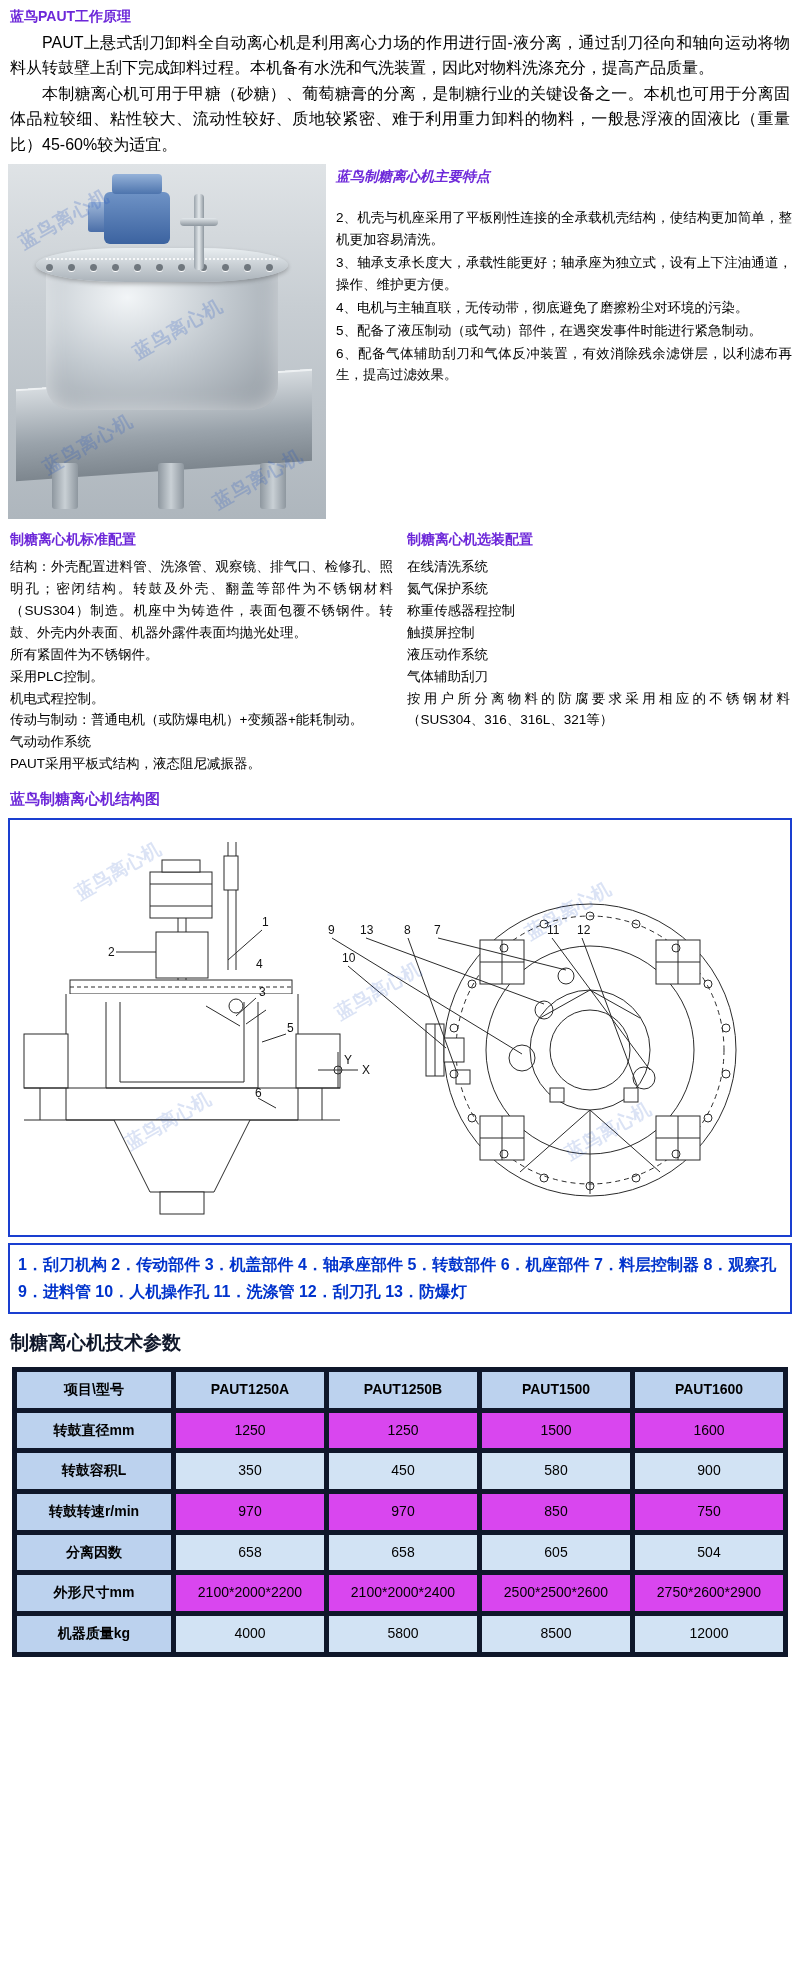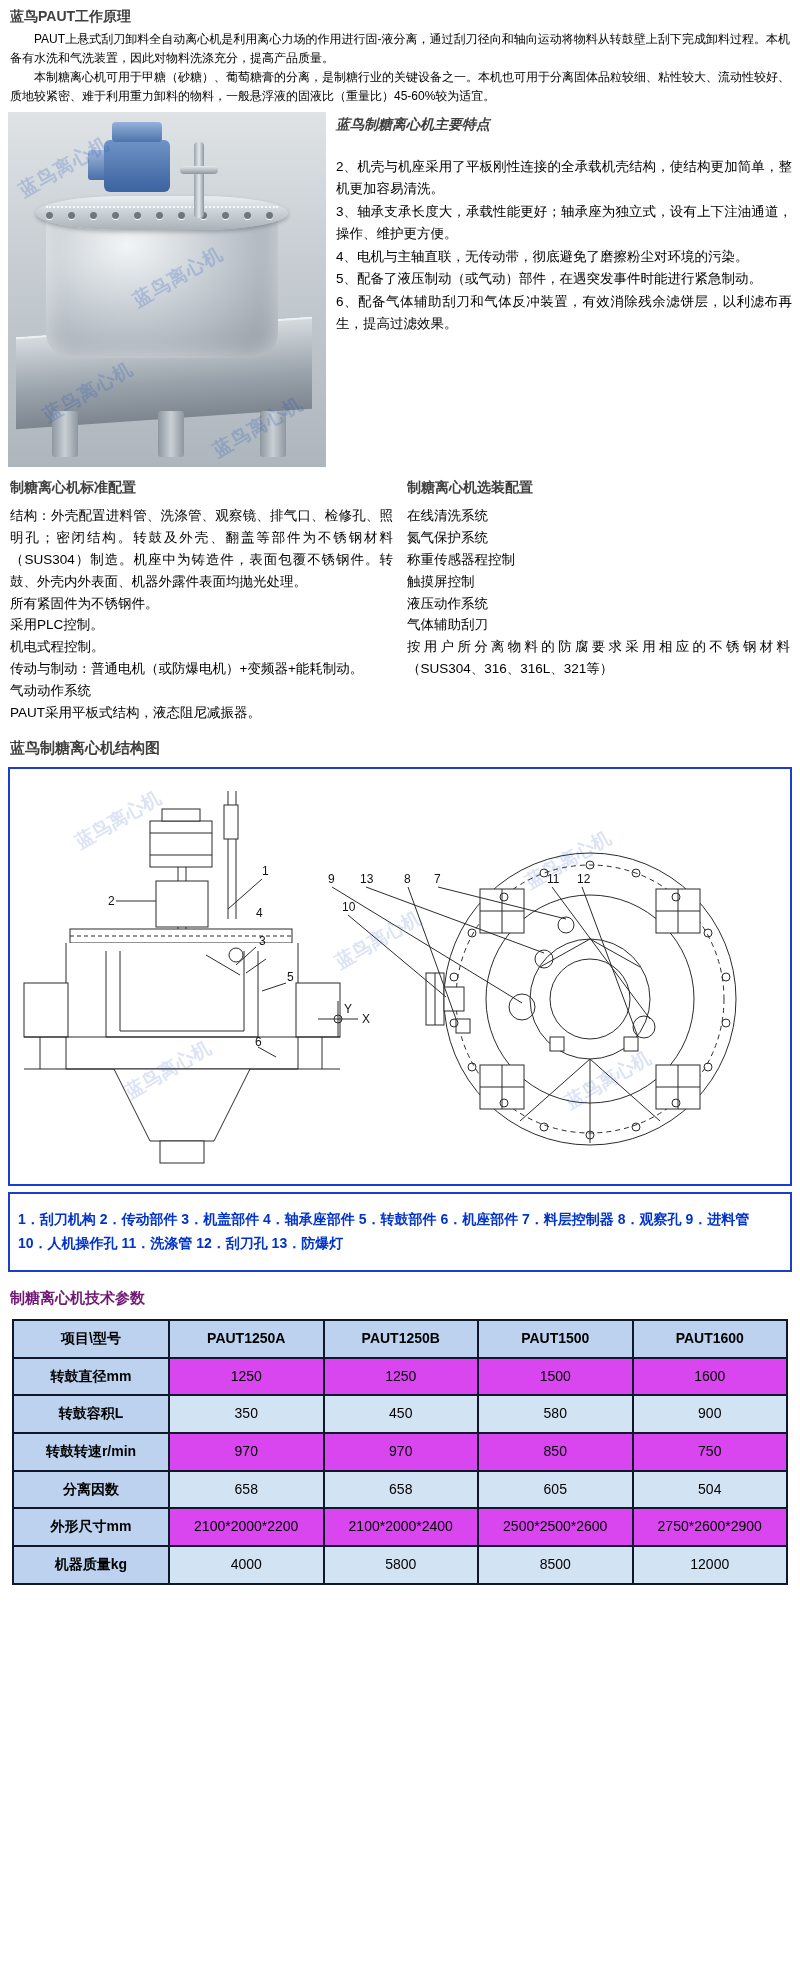--- a/index.html
+++ b/index.html
@@ -6,30 +6,30 @@
   body{
     width:800px;
     font-family:"Liberation Sans","DejaVu Sans",sans-serif;
     background:#ffffff;
     color:#000000;
     font-size:13px;
     line-height:1.55;
   }
   .page{width:800px;position:relative;padding:0;}
   .section-title{
-    color:#404040;
+    color:#6d28d9;
     font-weight:bold;
     font-size:14px;
     margin:0 0 4px 0;
   }
   .para{
     text-align:justify;
     text-justify:inter-ideograph;
     margin:0;
-    font-size:12px;
+    font-size:16px;
     line-height:1.6;
   }
   .indent{text-indent:2em;}
 
   
   .intro{padding:6px 10px 2px 10px;}
   .intro .section-title{margin-bottom:2px;}
 
   
   .photo-row{
@@ -128,37 +128,37 @@
     border:2px solid #1a3fd0;
     height:415px;
     position:relative;
     background:#ffffff;
     overflow:hidden;
   }
   .diagram-box svg{display:block;}
   .legend{
     margin:6px 8px 0 8px;
     border:2px solid #1a3fd0;
-    padding:14px 8px;
+    padding:6px 8px;
     color:#0033cc;
-    font-size:14px;
+    font-size:16px;
     line-height:1.7;
     font-weight:bold;
   }
 
   
   .param-title{padding:14px 10px 6px 10px;font-size:15px;}
   table.params{
     border-collapse:collapse;
     width:776px;
     margin:0 12px 14px 12px;
     font-size:14px;
   }
   table.params th,table.params td{
-    border:2px solid #0f172a;
+    border:5px solid #0f172a;
     text-align:center;
     padding:7px 2px;
     color:#000;
   }
   table.params thead th{
     background:#bcd2ee;
     font-weight:bold;
     font-size:14px;
   }
   table.params tbody tr td:first-child{
@@ -402,21 +402,21 @@
         <text x="520" y="120" transform="rotate(-30 520 120)">蓝鸟离心机</text>
         <text x="120" y="330" transform="rotate(-30 120 330)">蓝鸟离心机</text>
         <text x="560" y="340" transform="rotate(-30 560 340)">蓝鸟离心机</text>
       </g>
     </svg>
   </div>
 
   <div class="legend">1．刮刀机构  2．传动部件  3．机盖部件  4．轴承座部件  5．转鼓部件  6．机座部件  7．料层控制器  8．观察孔  9．进料管  10．人机操作孔  11．洗涤管  12．刮刀孔  13．防爆灯</div>
 
   <div class="param-title">
-    <div class="section-title" style="font-size:15px;color:#701a75">制糖离心机技术参数</div>
+    <div class="section-title" style="font-size:19px;color:#0f172a">制糖离心机技术参数</div>
   </div>
 
   <table class="params">
     <thead>
       <tr>
         <th class="col-first">项目\型号</th>
         <th>PAUT1250A</th>
         <th>PAUT1250B</th>
         <th>PAUT1500</th>
         <th>PAUT1600</th>

